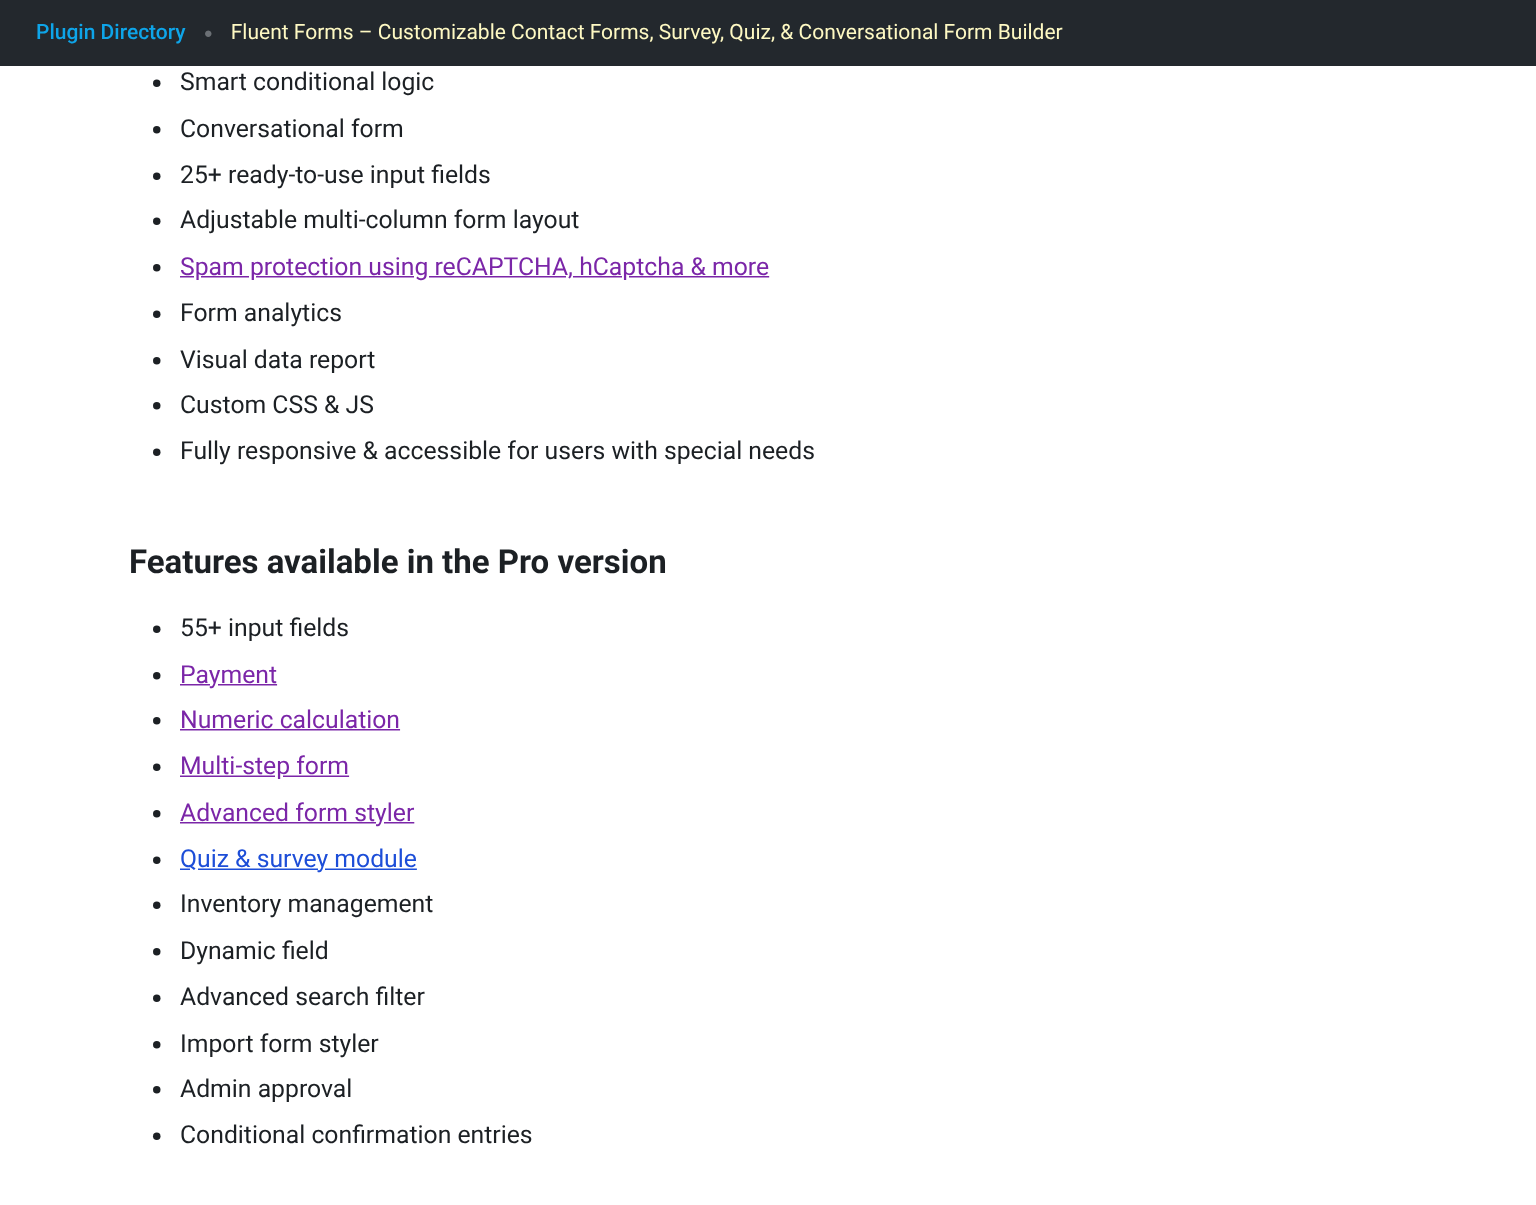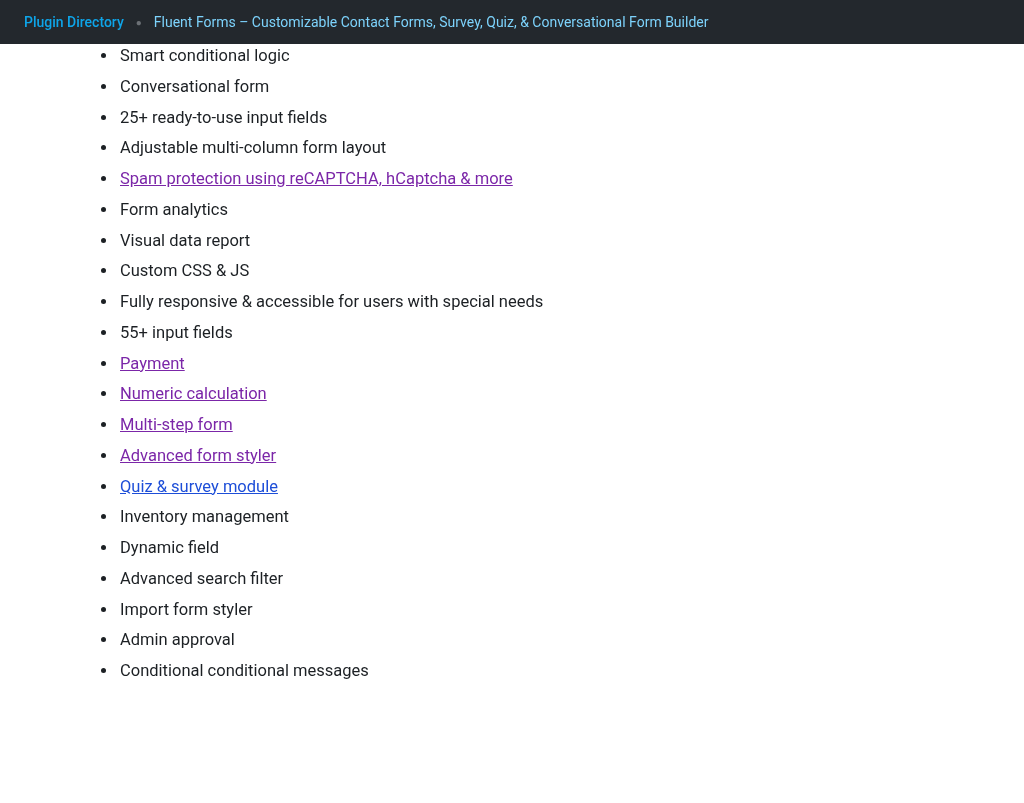--- a/index.html
+++ b/index.html
@@ -25,21 +25,21 @@
     .header-link {
       color: #0ea5e9;
       text-decoration: none;
       font-weight: 500;
     }
     .header-sep {
       color: #6b7075;
       font-size: 10px;
     }
     .header-title {
-      color: #7dd3fc;
+      color: #fef9c3;
     }
     .content {
       padding: 0 0 40px 86px;
       max-width: 860px;
     }
     .feature-list {
       list-style: disc;
       padding-left: 32px;
       margin-top: 0;
     }
@@ -85,29 +85,30 @@
       <li><span>Conversational form</span></li>
       <li><span>25+ ready-to-use input fields</span></li>
       <li><span>Adjustable multi-column form layout</span></li>
       <li><a href="#" class="visited-link">Spam protection using reCAPTCHA, hCaptcha &amp; more</a></li>
       <li><span>Form analytics</span></li>
       <li><span>Visual data report</span></li>
       <li><span>Custom CSS &amp; JS</span></li>
       <li><span>Fully responsive &amp; accessible for users with special needs</span></li>
     </ul>
 
+  <h2 class="section-heading">Features available in the Pro version</h2>
 
   <ul class="feature-list" id="pro-list">
       <li><span>55+ input fields</span></li>
       <li><a href="#" class="visited-link">Payment</a></li>
       <li><a href="#" class="visited-link">Numeric calculation</a></li>
       <li><a href="#" class="visited-link">Multi-step form</a></li>
       <li><a href="#" class="visited-link">Advanced form styler</a></li>
       <li><a href="#" class="normal-link">Quiz &amp; survey module</a></li>
       <li><span>Inventory management</span></li>
       <li><span>Dynamic field</span></li>
       <li><span>Advanced search filter</span></li>
       <li><span>Import form styler</span></li>
       <li><span>Admin approval</span></li>
-      <li><span>Conditional conditional messages</span></li>
+      <li><span>Conditional confirmation entries</span></li>
     </ul>
 
 </div>
 
 </body></html>

